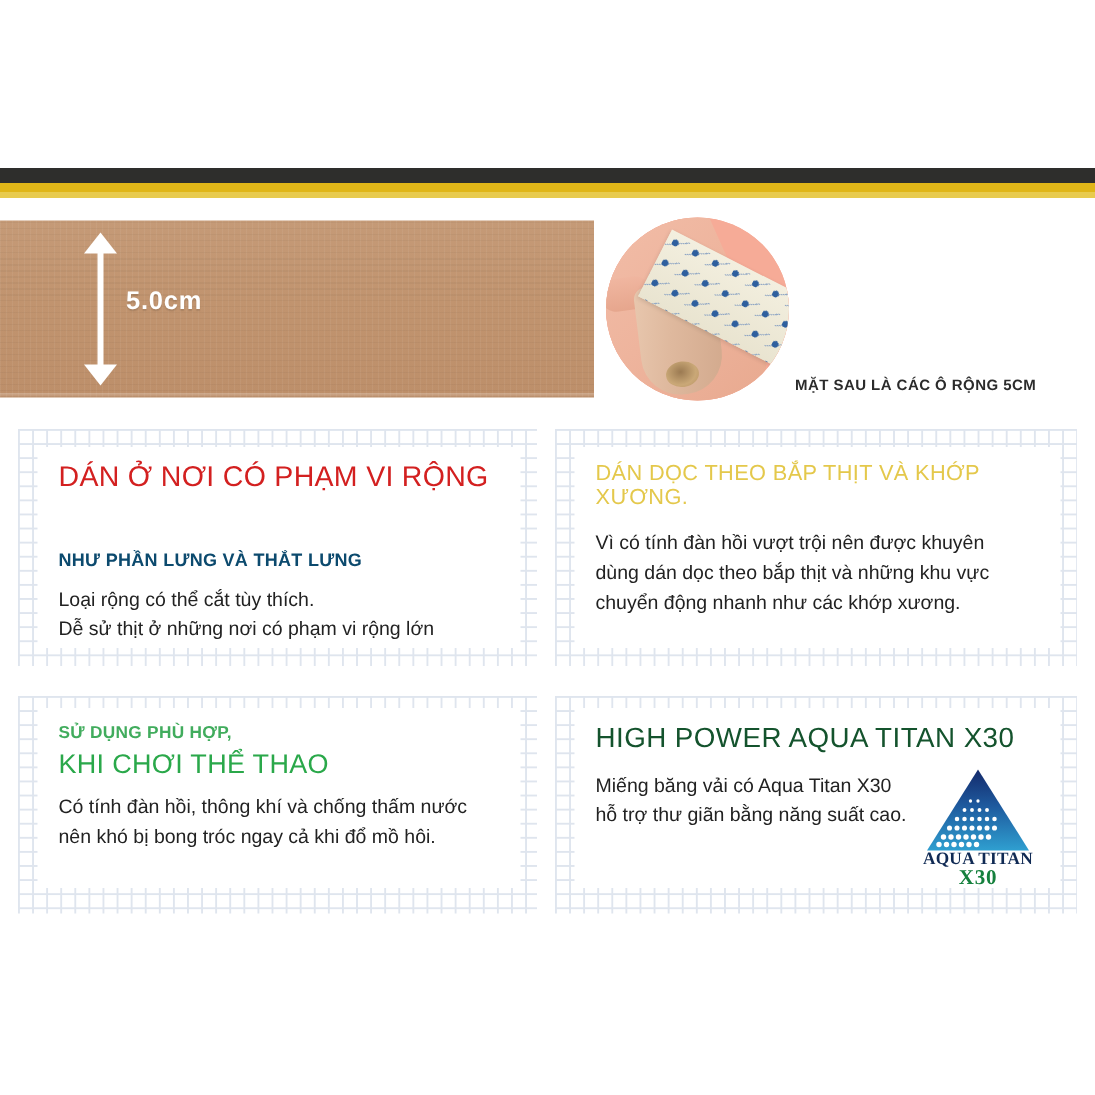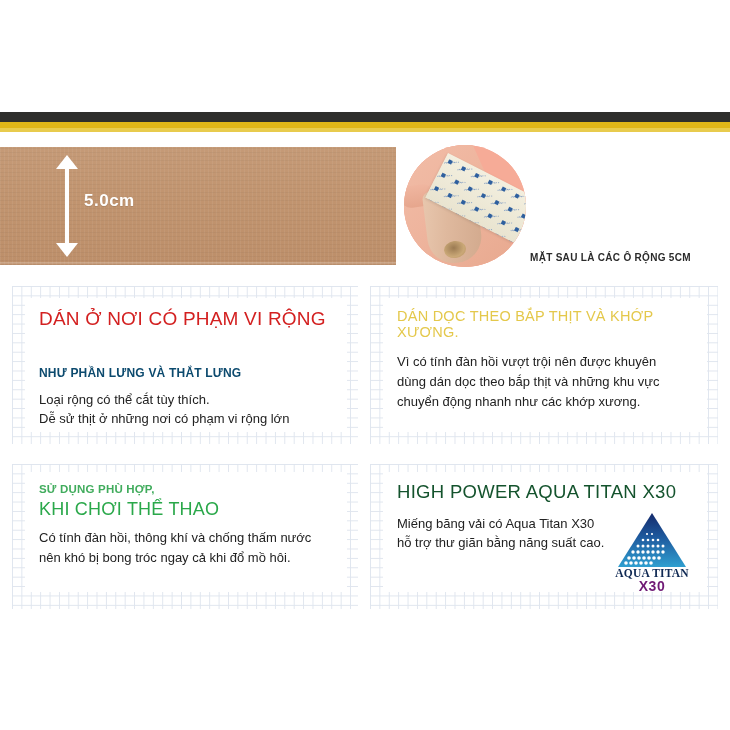--- a/index.html
+++ b/index.html
@@ -133,21 +133,21 @@
   
   .logo{position:absolute;right:16px;bottom:2px;width:78px;height:78px;}
   .logo-tri{position:absolute;left:4px;top:0;width:70px;height:56px;overflow:hidden;}
   .logo-tri svg{display:block;}
   .logo-name{
     position:absolute;left:0;right:0;top:55px;text-align:center;
     font-family:"Liberation Serif", serif;font-weight:700;font-size:11.5px;color:#102a54;letter-spacing:.2px;
   }
   .logo-x30{
     position:absolute;left:0;right:0;top:66px;text-align:center;
-    font-family:Liberation Sans, sans-serif;font-weight:700;font-size:14px;color:#701a75;letter-spacing:.5px;
+    font-family:Liberation Serif, serif;font-weight:700;font-size:14px;color:#15803d;letter-spacing:.5px;
   }
 </style>
 </head>
 <body>
 
 <div id="stage">
 
   <div class="bar-dark"></div>
   <div class="bar-gold"></div>
   <div class="bar-gold2"></div>

